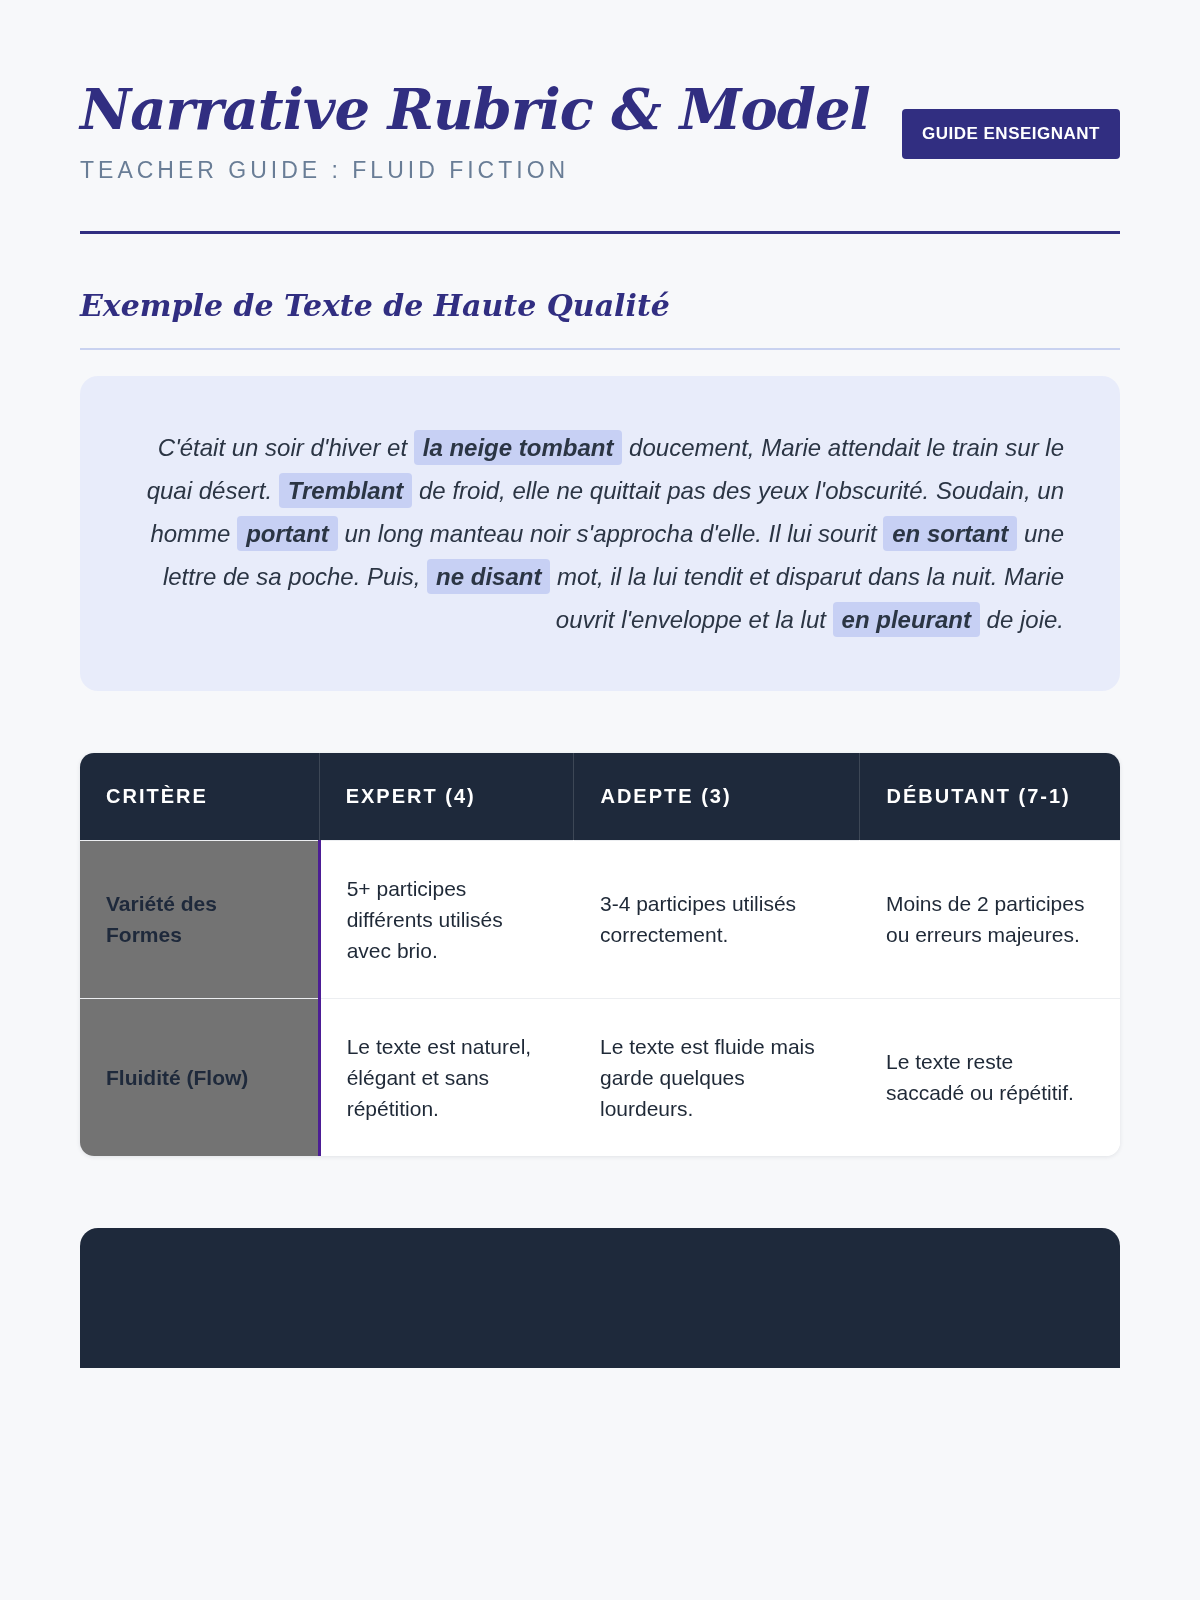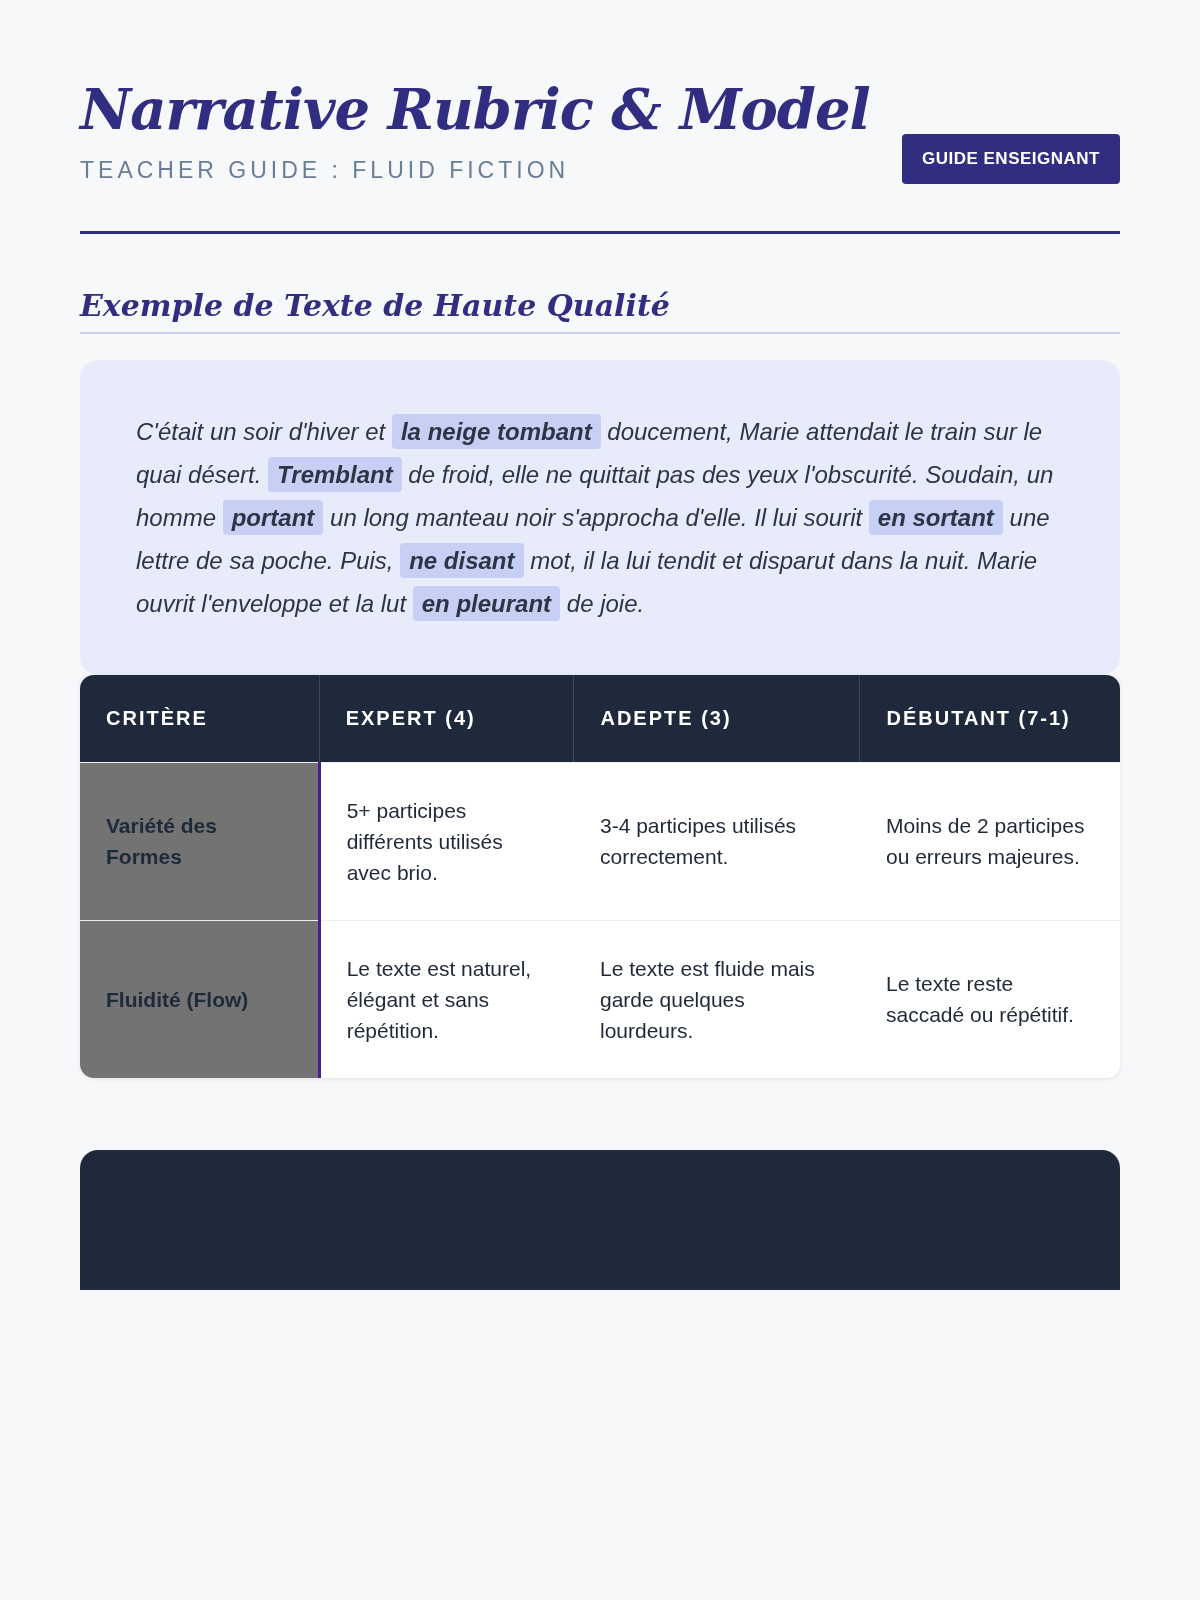--- a/index.html
+++ b/index.html
@@ -8,21 +8,21 @@
     width: 1200px;
     height: 1600px;
     overflow: hidden;
     background: var(--page-bg, #f7f8fa);
     font-family: "Liberation Sans", sans-serif;
     color: var(--text-dark, #2b3544);
   }
   .page { padding: 78px 80px 0 80px; }
 
   
-  .header { display: flex; justify-content: space-between; align-items: flex-end; }
+  .header { display: flex; justify-content: space-between; align-items: center; }
   .page-title {
     margin: 0;
     font-family: "DejaVu Serif", serif;
     font-style: italic;
     font-weight: bold;
     font-size: 56px;
     line-height: 1.12;
     color: var(--indigo, #312e81);
     letter-spacing: -1px;
   }
@@ -55,48 +55,50 @@
     font-family: "DejaVu Serif", serif;
     font-style: italic;
     font-weight: bold;
     font-size: 30px;
     line-height: 1.2;
     color: var(--indigo, #312e81);
     margin: 0;
   }
   .example-heading {
     margin-top: 54px;
-    padding-bottom: 8px;
+    padding-bottom: 24px;
     border-bottom: 2px solid var(--underline-light, #c9d2f0);
   }
   .rubric-heading { margin-top: 68px; }
 
   
   .example-box {
     margin-top: 26px;
     background: var(--box-bg, #e8ecfa);
     border-radius: 18px;
     padding: 50px 56px;
   }
   .example-box p {
     margin: 0;
     font-style: italic;
     font-size: 24px;
     line-height: 43px;
     color: var(--text-dark, #2b3544);
+    text-align: right;
   }
   .hl {
     background: var(--highlight-bg, #c7d0f4);
     font-weight: bold;
     padding: 4px 9px;
     border-radius: 4px;
   }
 
   
   .table-wrap {
+    margin-top: 62px;
     border-radius: 14px;
     overflow: hidden;
     box-shadow: 0 1px 4px rgba(30, 41, 59, 0.10);
     background: #ffffff;
   }
   table { width: 100%; border-collapse: collapse; }
   thead th {
     background: var(--dark-navy, #1e293b);
     color: #ffffff;
     text-align: left;

